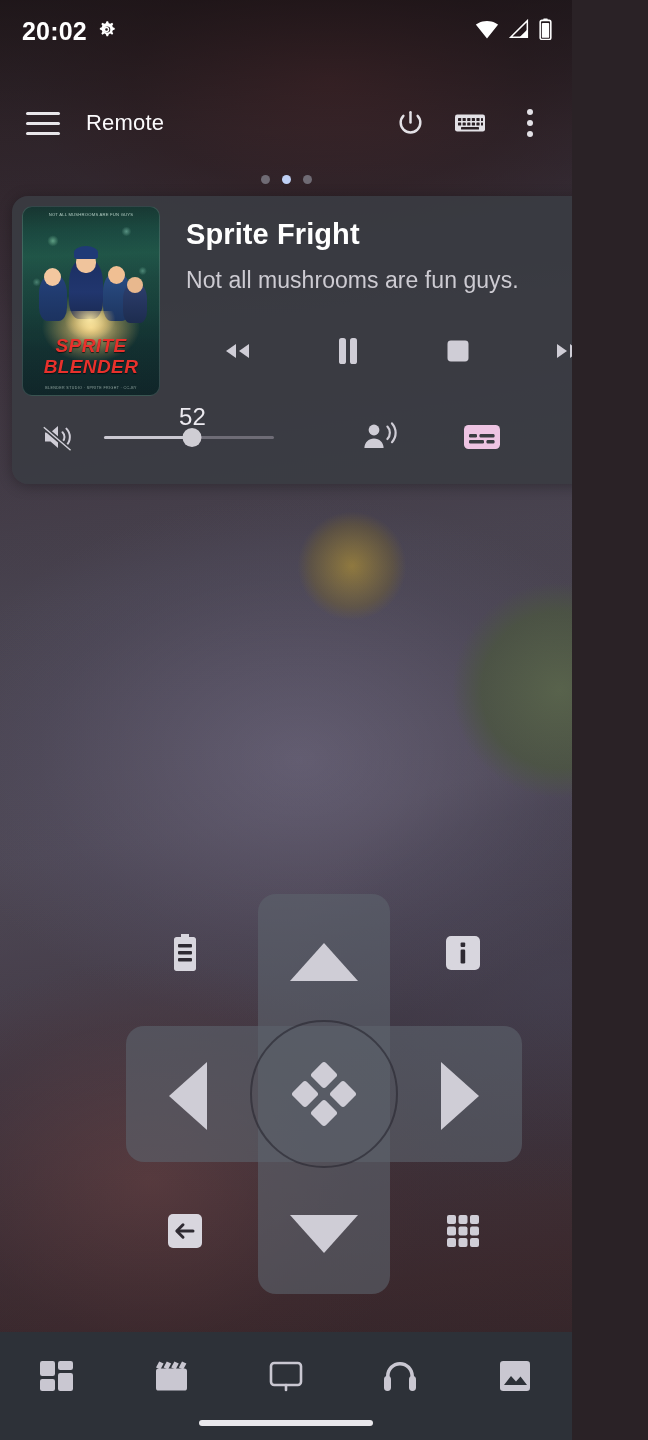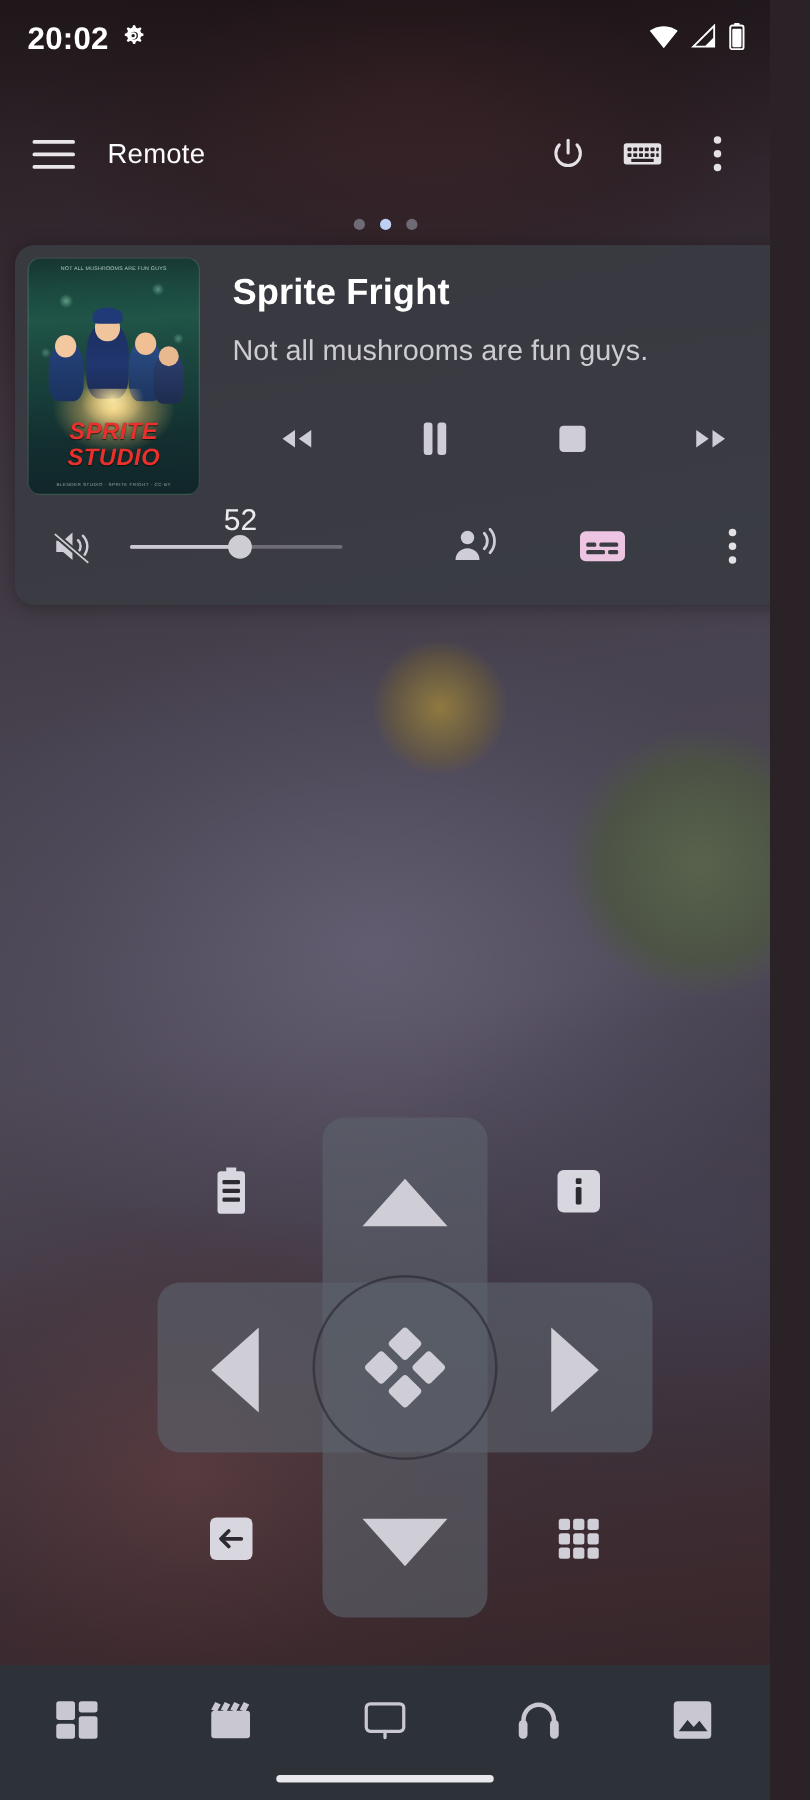--- a/index.html
+++ b/index.html
@@ -4,21 +4,21 @@
 <style>
   * { box-sizing: border-box; margin: 0; padding: 0; }
   html, body {
     width: 648px; height: 1440px;
     overflow: hidden;
     font-family: "Liberation Sans", sans-serif;
     background: #2a2226;
   }
   #screen {
     position: relative;
-    width: 616px; height: 1440px;
+    width: 572px; height: 1440px;
     overflow: hidden;
   }
 
   
   #wallpaper {
     position: absolute; inset: 0;
     background:
       radial-gradient(circle 150px at 560px 690px, rgba(92,104,78,0.95) 0%, rgba(78,88,68,0.85) 52%, rgba(60,62,60,0.0) 72%),
       radial-gradient(circle 68px at 352px 566px, rgba(168,140,60,0.80) 0%, rgba(120,102,52,0.45) 60%, rgba(90,80,60,0) 80%),
       radial-gradient(ellipse 330px 260px at 150px 1180px, rgba(118,72,72,0.55) 0%, rgba(80,52,56,0.25) 60%, rgba(60,46,50,0) 85%),
@@ -289,21 +289,21 @@
       <div id="poster">
         <div class="p-tagline">NOT ALL MUSHROOMS ARE FUN GUYS</div>
         <div class="p-figs">
           <span class="fig l"></span>
           <span class="fig main"></span>
           <span class="fig r"></span>
           <span class="fig rr"></span>
         </div>
         <div class="p-beam"></div>
         <div class="p-title1">SPRITE</div>
-        <div class="p-title2">STUDIO</div>
+        <div class="p-title2">BLENDER</div>
         <div class="p-credits">BLENDER STUDIO  ·  SPRITE FRIGHT  ·  CC-BY</div>
       </div>
 
       <div id="card-meta">
         <div id="media-title">Sprite Fright</div>
         <div id="media-subtitle">Not all mushrooms are fun guys.</div>
 
         <div id="transport">
           <div class="tbtn">
             <svg width="36" height="24" viewBox="0 0 36 24" fill="#cfcdd6">

